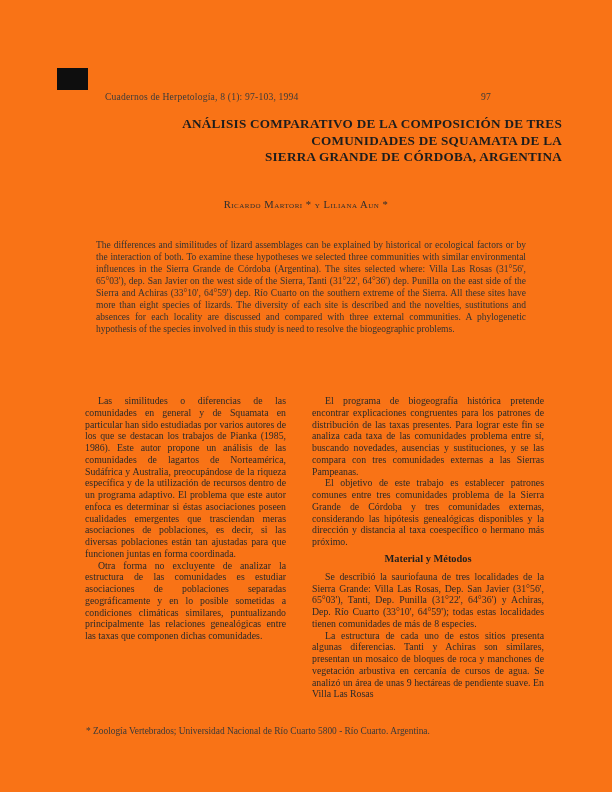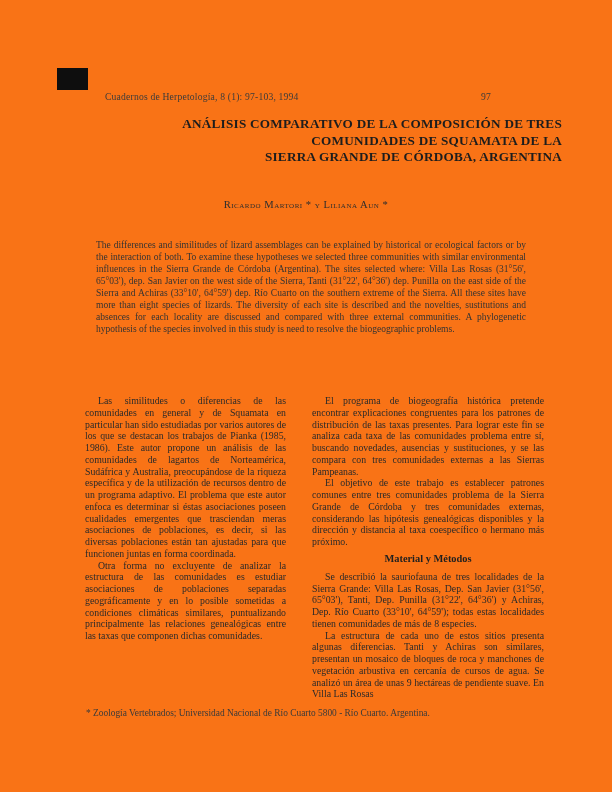--- a/index.html
+++ b/index.html
@@ -96,21 +96,21 @@
   .para {
     margin: 0;
     text-indent: 13px;
     text-align: justify;
     font-size: 9.8px;
     line-height: 11.75px;
     color: #2a2a2a;
   }
   .footnote {
     position: absolute;
-    top: 708px;
+    top: 726px;
     left: 86px;
     width: 455px;
     font-size: 9.4px;
     color: #3a3a3a;
   }
 </style>
 </head>
 <body>
 
 <div class="page">

